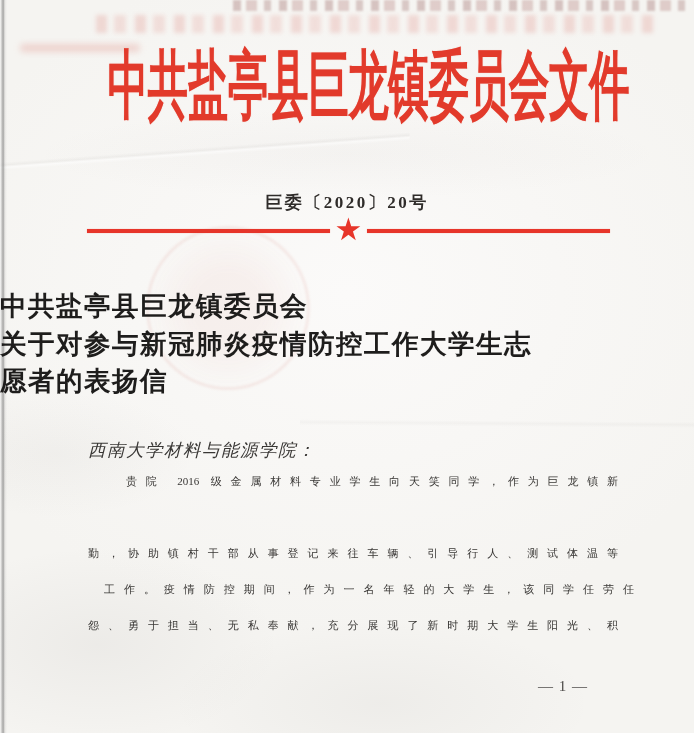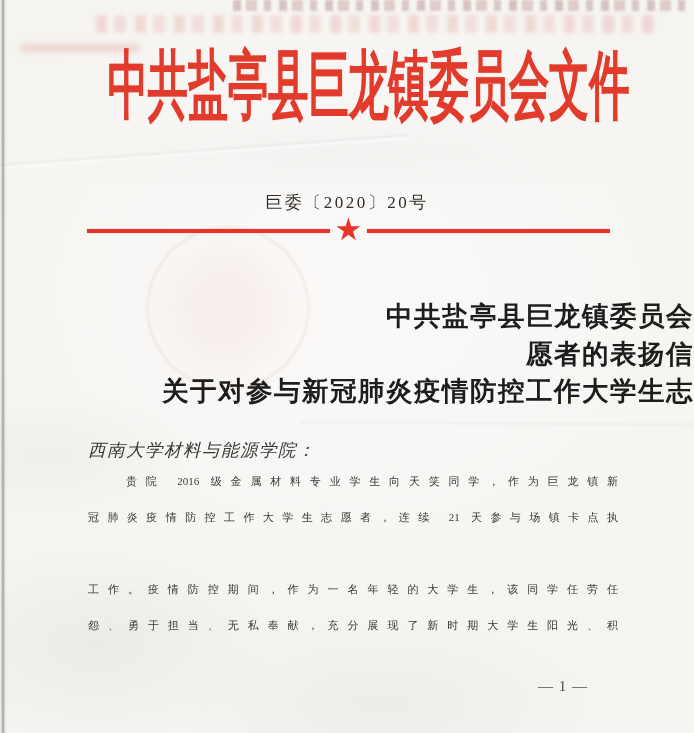--- a/index.html
+++ b/index.html
@@ -74,20 +74,21 @@
     transform: scaleX(0.535);
     transform-origin: center top;
     text-shadow: 0 0 1px rgba(226,58,43,0.55);
   }
   
   .doc-number {
     position: absolute; top: 191px; left: 0; right: 0;
     text-align: center;
     font-size: 17px; letter-spacing: 2.5px;
     color: #2f2c2a;
+    font-weight: bold;
   }
   
   .red-rule {
     position: absolute; top: 216px; left: 87px; width: 523px; height: 30px;
     display: flex; align-items: center;
   }
   .red-rule .seg {
     flex: 1; height: 4px; background: #e7352a;
     box-shadow: 0 0 1px rgba(231,53,42,0.6);
   }
@@ -100,42 +101,41 @@
   .seal-ghost {
     position: absolute; left: 146px; top: 226px; width: 158px; height: 158px;
     border-radius: 50%;
     border: 3px solid rgba(205,80,62,0.09);
     background: radial-gradient(circle at 50% 50%, rgba(205,80,62,0.05) 0 30%, transparent 72%);
     filter: blur(1px);
   }
   
   .doc-title {
     position: absolute; top: 288px; left: 0; right: 0;
-    text-align: right;
+    text-align: left;
     font-weight: bold;
     font-size: 26.5px; line-height: 37.5px; letter-spacing: 1.5px;
     color: #1e1d1c;
-    margin-top: 10px;
   }
   
   .salutation {
     position: absolute; top: 438px; left: 88px; width: 530px; height: 26px;
     font-size: 17.5px; letter-spacing: 1.5px; color: #39홀3735;
     color: #393735;
     font-style: italic;
   }
   .body-line {
     position: absolute; left: 88px; width: 530px; height: 26px;
     font-size: 11px; color: #393735;
     text-align: justify; text-align-last: justify;
   }
   .body-line.l0 { top: 474px; padding-left: 38px; width: 492px; }
   .body-line.l1 { top: 510px; }
   .body-line.l2 { top: 546px; }
-  .body-line.l3 { top: 582px; }
+  .body-line.l3 { top: 582px; margin-left: 16px; }
   .body-line.l4 { top: 618px; font-family: Liberation Serif, serif; }
   
   .page-number {
     position: absolute; top: 678px; left: 538px;
     font-size: 15px; letter-spacing: 1px; color: #4c4a48;
   }
 </style>
 </head>
 <body>
 
@@ -157,26 +157,26 @@
   <div class="red-rule">
     <div class="seg"></div>
     <span class="star">★</span>
     <div class="seg"></div>
   </div>
 
   <div class="seal-ghost"></div>
 
   <div class="doc-title">
     <div>中共盐亭县巨龙镇委员会</div>
+    <div>关于对参与新冠肺炎疫情防控工作大学生志</div>
     <div>愿者的表扬信</div>
-    <div>关于对参与新冠肺炎疫情防控工作大学生志</div>
   </div>
 
   <div class="salutation">西南大学材料与能源学院：</div>
 
   <div class="body-line l0">贵院 2016 级金属材料专业学生向天笑同学，作为巨龙镇新</div>
-  <div class="body-line l1">冠肺炎疫情防控工作大学生志愿者，连续 21 天参与场镇卡点执</div>
+  <div class="body-line l2">勤，协助镇村干部从事登记来往车辆、引导行人、测试体温等</div>
   <div class="body-line l3">工作。疫情防控期间，作为一名年轻的大学生，该同学任劳任</div>
   <div class="body-line l4">怨、勇于担当、无私奉献，充分展现了新时期大学生阳光、积</div>
 
   <div class="page-number">— 1 —</div>
 
 </div>
 
 </body></html>

